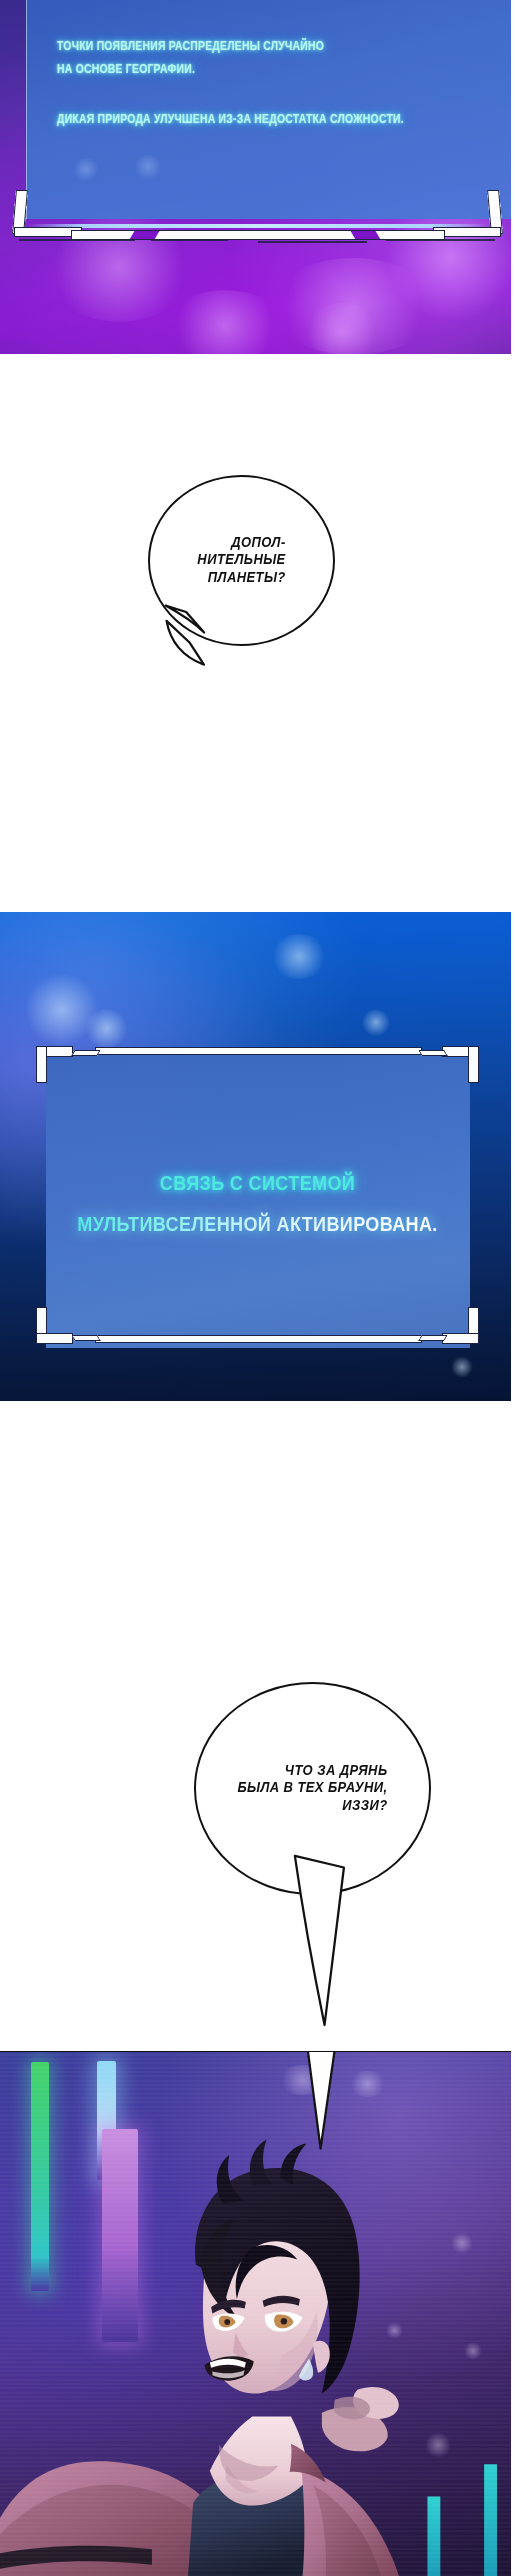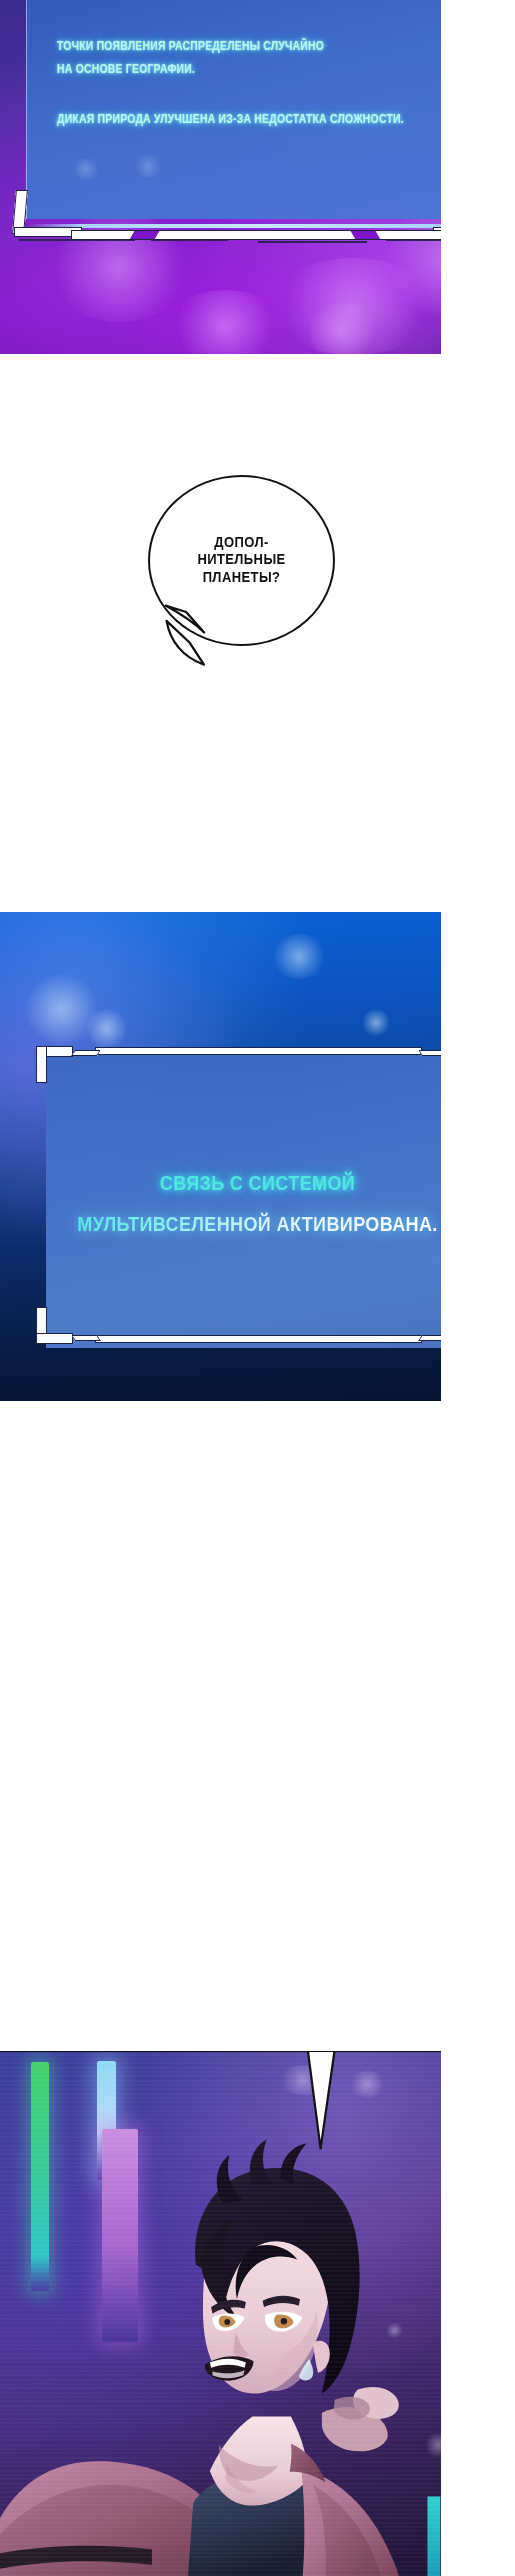--- a/index.html
+++ b/index.html
@@ -10,21 +10,21 @@
   }
   #page {
     position:relative;
     width:515px;
     height:2576px;
     overflow:hidden;
     background:#ffffff;
   }
 
   
-  .panel { position:absolute; left:0; width:441px; overflow:hidden; }
+  .panel { position:absolute; left:0; width:511px; overflow:hidden; }
 
   
   #panel-system-1 {
     top:0; height:354px;
     background:
       radial-gradient(circle at 88% 72%, rgba(200,90,255,.55) 0%, rgba(200,90,255,0) 42%),
       radial-gradient(circle at 12% 78%, rgba(150,40,220,.65) 0%, rgba(150,40,220,0) 45%),
       radial-gradient(circle at 50% 95%, rgba(170,30,230,.75) 0%, rgba(120,20,180,0) 55%),
       linear-gradient(175deg, #3a2a8e 0%, #4b2ea0 28%, #6b22bb 60%, #7d14c9 82%, #5e1aa0 100%);
   }
@@ -85,21 +85,22 @@
   
   .gutter { position:absolute; left:0; width:515px; background:#ffffff; }
 
   
   .bubble {
     position:absolute;
     background:#ffffff;
     border:2.3px solid #111111;
     border-radius:50%;
     display:flex; align-items:center; justify-content:center;
-    text-align:center;
+    text-align:right;
+    font-style:italic;
   }
   .bubble .btxt {
     font-family:"Liberation Sans", sans-serif;
     font-weight:700;
     color:#111111;
     letter-spacing:0.4px;
     line-height:1.24;
     white-space:pre-line;
     transform:scaleY(1.10);
   }
@@ -263,20 +264,33 @@
       <div class="edge" style="left:37px;  top:289px; width:26px;  height:5.8px; transform:skewX(32deg);"></div>
       <div class="edge" style="left:384px; top:289px; width:26px;  height:5.8px; transform:skewX(-32deg);"></div>
 
       <div class="hud2-text">
         <span class="l1">СВЯЗЬ С СИСТЕМОЙ</span>
         <span class="l2">МУЛЬТИВСЕЛЕННОЙ АКТИВИРОВАНА.</span>
       </div>
     </div>
   </section>
 
+  <div class="gutter" style="top:1401px; height:650px;">
+
+    <div class="bubble" style="left:194px; top:281px; width:237px; height:213px;">
+      <span class="btxt" style="font-size:13px;">ЧТО ЗА ДРЯНЬ
+БЫЛА В ТЕХ БРАУНИ,
+ИЗЗИ?</span>
+    </div>
+    <div class="tail" style="left:291px; top:451px;">
+      <svg width="71" height="213" viewBox="0 0 110 330">
+        <path d="M6,6 C18,90 34,180 52,268 L82,24 Z" fill="#ffffff" stroke="#111111" stroke-width="3.5" stroke-linejoin="round"></path>
+      </svg>
+    </div>
+  </div>
 
   <section class="panel" id="panel-character">
 
     <div class="neon" style="left:31px; top:9.7px; width:18px; height:229px;
                 background:linear-gradient(180deg,#43d26a 0%,#35c9a0 55%,#2fc5c8 85%,rgba(47,197,200,0) 100%);
                 box-shadow:0 0 16.7px 4.5px rgba(60,215,160,.45);"></div>
     <div class="neon" style="left:97px; top:9px; width:19.3px; height:119px;
                 background:linear-gradient(180deg,#8fd9f5 0%,#bcd9f7 60%,rgba(188,217,247,0) 100%);
                 box-shadow:0 0 19.3px 5.8px rgba(130,205,245,.45);"></div>
     <div class="neon" style="left:102px; top:77px; width:36px; height:213px;

